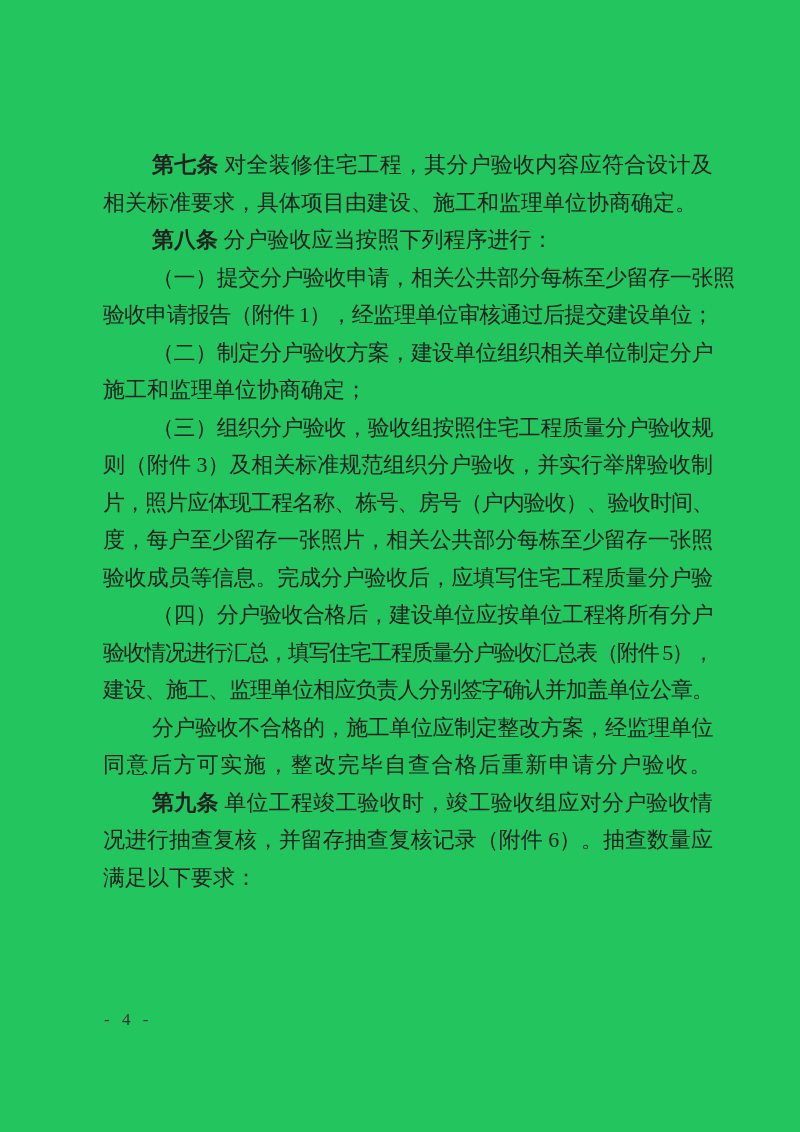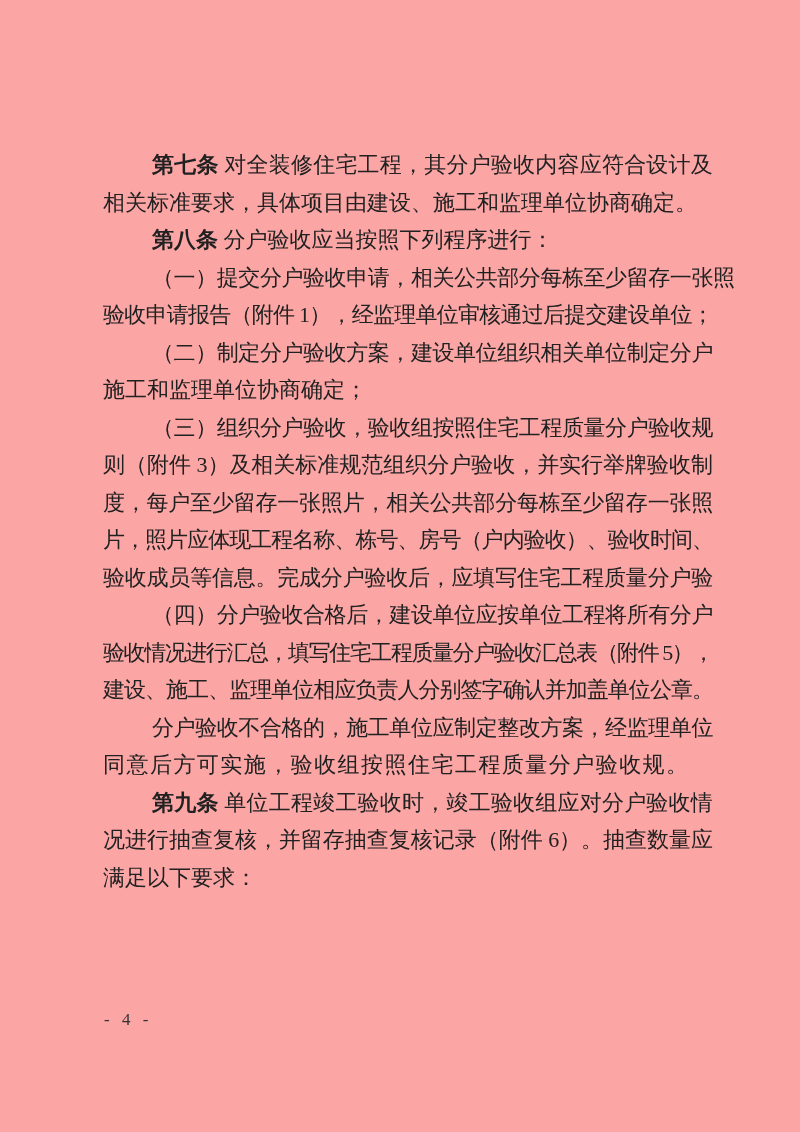--- a/index.html
+++ b/index.html
@@ -4,21 +4,21 @@
 <style>
   html, body {
     margin: 0;
     padding: 0;
     background: #ffffff;
   }
   .page {
     position: relative;
     width: 800px;
     height: 1132px;
-    background: #fca5a5;
+    background: #22c55e;
     overflow: hidden;
     font-family: "Liberation Serif", "DejaVu Serif", serif;
     color: #212121;
   }
   .doc-body {
     position: absolute;
     left: 103px;
     top: 146px;
     width: 610px;
   }
@@ -54,26 +54,26 @@
   <div class="doc-body">
     <div class="line" style="padding-left: 49px;"><span class="inner" style="letter-spacing: 0.211538px;"><b class="article-num">第七条</b><span> 对全装修住宅工程，其分户验收内容应符合设计及</span></span></div>
     <div class="line"><span class="inner"><b class="article-num"></b><span>相关标准要求，具体项目由建设、施工和监理单位协商确定。</span></span></div>
     <div class="line" style="padding-left: 49px;"><span class="inner"><b class="article-num">第八条</b><span> 分户验收应当按照下列程序进行：</span></span></div>
     <div class="line" style="padding-left: 49px;"><span class="inner" style="letter-spacing: -0.423077px;"><b class="article-num"></b><span>（一）提交分户验收申请，相关公共部分每栋至少留存一张照</span></span></div>
     <div class="line"><span class="inner" style="letter-spacing: -0.75px;"><b class="article-num"></b><span>验收申请报告（附件 1），经监理单位审核通过后提交建设单位；</span></span></div>
     <div class="line" style="padding-left: 49px;"><span class="inner" style="letter-spacing: -0.423077px;"><b class="article-num"></b><span>（二）制定分户验收方案，建设单位组织相关单位制定分户</span></span></div>
     <div class="line"><span class="inner"><b class="article-num"></b><span>施工和监理单位协商确定；</span></span></div>
     <div class="line" style="padding-left: 49px;"><span class="inner" style="letter-spacing: -0.423077px; text-align: center;"><b class="article-num"></b><span>（三）组织分户验收，验收组按照住宅工程质量分户验收规</span></span></div>
     <div class="line"><span class="inner" style="letter-spacing: -0.0172414px;"><b class="article-num"></b><span>则（附件 3）及相关标准规范组织分户验收，并实行举牌验收制</span></span></div>
+    <div class="line"><span class="inner" style="letter-spacing: -0.965517px;"><b class="article-num"></b><span>片，照片应体现工程名称、栋号、房号（户内验收）、验收时间、</span></span></div>
     <div class="line"><span class="inner" style="letter-spacing: -0.214286px;"><b class="article-num"></b><span>度，每户至少留存一张照片，相关公共部分每栋至少留存一张照</span></span></div>
-    <div class="line"><span class="inner" style="letter-spacing: -0.965517px;"><b class="article-num"></b><span>片，照片应体现工程名称、栋号、房号（户内验收）、验收时间、</span></span></div>
     <div class="line"><span class="inner" style="letter-spacing: -0.214286px;"><b class="article-num"></b><span>验收成员等信息。完成分户验收后，应填写住宅工程质量分户验</span></span></div>
     <div class="line" style="padding-left: 49px;"><span class="inner" style="letter-spacing: -0.423077px;"><b class="article-num"></b><span>（四）分户验收合格后，建设单位应按单位工程将所有分户</span></span></div>
     <div class="line"><span class="inner" style="letter-spacing: -1.43548px;"><b class="article-num"></b><span>验收情况进行汇总，填写住宅工程质量分户验收汇总表（附件 5），</span></span></div>
     <div class="line"><span class="inner" style="letter-spacing: -0.965517px;"><b class="article-num"></b><span>建设、施工、监理单位相应负责人分别签字确认并加盖单位公章。</span></span></div>
     <div class="line" style="padding-left: 49px;"><span class="inner" style="letter-spacing: -0.423077px;"><b class="article-num"></b><span>分户验收不合格的，施工单位应制定整改方案，经监理单位</span></span></div>
-    <div class="line"><span class="inner" style="letter-spacing: 1.46154px;"><b class="article-num"></b><span>同意后方可实施，验收组按照住宅工程质量分户验收规。</span></span></div>
+    <div class="line"><span class="inner" style="letter-spacing: 1.46154px;"><b class="article-num"></b><span>同意后方可实施，整改完毕自查合格后重新申请分户验收。</span></span></div>
     <div class="line" style="padding-left: 49px;"><span class="inner" style="letter-spacing: 0.211538px;"><b class="article-num">第九条</b><span> 单位工程竣工验收时，竣工验收组应对分户验收情</span></span></div>
     <div class="line"><span class="inner" style="letter-spacing: -0.0172414px;"><b class="article-num"></b><span>况进行抽查复核，并留存抽查复核记录（附件 6）。抽查数量应</span></span></div>
     <div class="line"><span class="inner"><b class="article-num"></b><span>满足以下要求：</span></span></div>
   </div>
   <div class="page-number">- 4 -</div>
 </div>
 
 </body></html>

